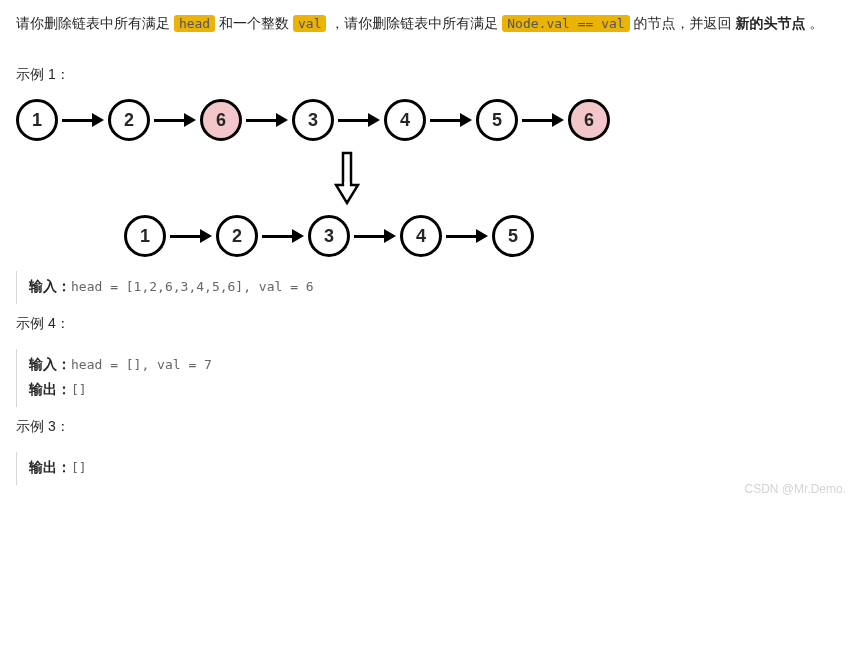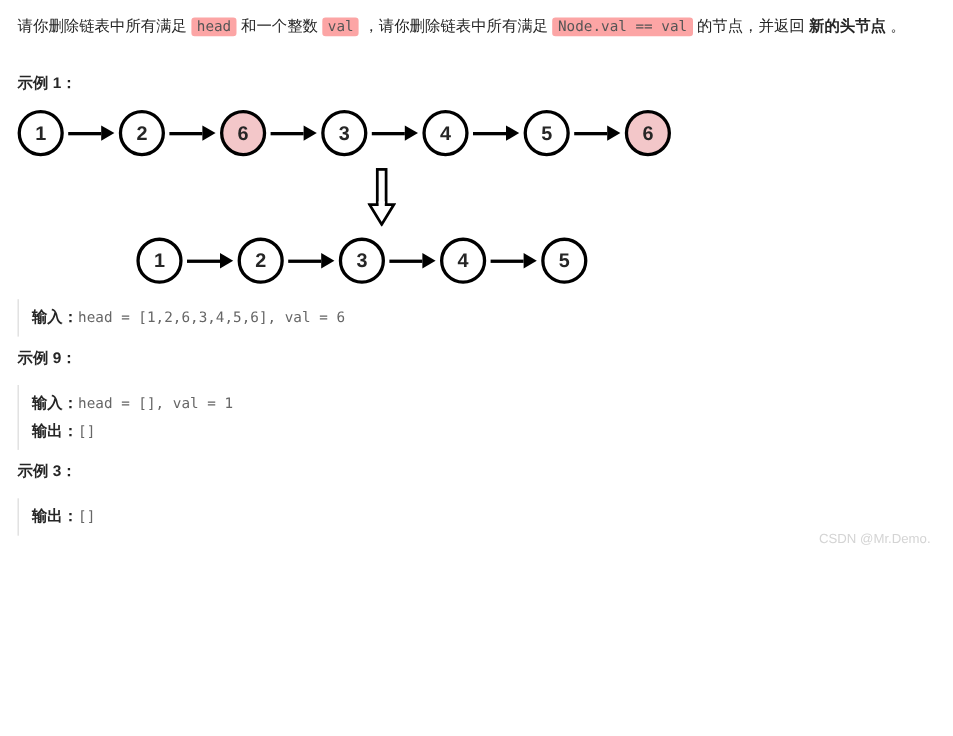--- a/index.html
+++ b/index.html
@@ -10,44 +10,44 @@
     font-size: 14px;
     color: #262626;
     line-height: 1.6;
     width: 866px;
     background: #fff;
     position: relative;
   }
   .problem-desc { margin-bottom: 28px; }
   .problem-desc .inline-code {
     font-family: Menlo, Consolas, monospace;
-    background: #fca5a5;
+    background: #eab308;
     color: #555;
     padding: 1px 5px;
     border-radius: 3px;
     font-size: 13px;
   }
   .bold { font-weight: 700; margin-top: 41px; }
   .example-title {
-    font-weight: 700;
+    font-weight: 400;
     margin: 5px 0 14px 0;
   }
   .example-block {
     border-left: 1px solid #d6d6d6;
     padding: 4px 0 4px 12px;
     margin: 14px 0 8px 0;
     font-family: Menlo, Consolas, monospace;
     font-size: 13px;
     color: #666;
     line-height: 1.8;
   }
   .example-block .lbl {
     font-weight: 700;
     color: #262626;
-    font-family: Liberation Sans, sans-serif;
+    font-family: Liberation Mono, monospace;
     font-size: 14px;
   }
   .diagram {
     margin: 10px 0 6px 0;
   }
   .ll-row {
     display: flex;
     align-items: center;
   }
   .ll-row.second { margin-left: 108px; }
@@ -171,23 +171,23 @@
         <div class="head"></div>
       </div>
       <div class="node">5</div>
     </div>
 </div>
 
 <div class="example-block">
   <div><span class="lbl">输入：</span><span>head = [1,2,6,3,4,5,6], val = 6</span></div>
 </div>
 
-<div class="example-title">示例 9：</div>
+<div class="example-title">示例 4：</div>
 <div class="example-block">
-  <div><span class="lbl">输入：</span><span>head = [], val = 1</span></div>
+  <div><span class="lbl">输入：</span><span>head = [], val = 7</span></div>
   <div><span class="lbl">输出：</span><span>[]</span></div>
 </div>
 
 <div class="example-title">示例 3：</div>
 <div class="example-block">
   <div><span class="lbl">输出：</span><span>[]</span></div>
 </div>
 
 <div class="watermark">CSDN @Mr.Demo.</div>
 

